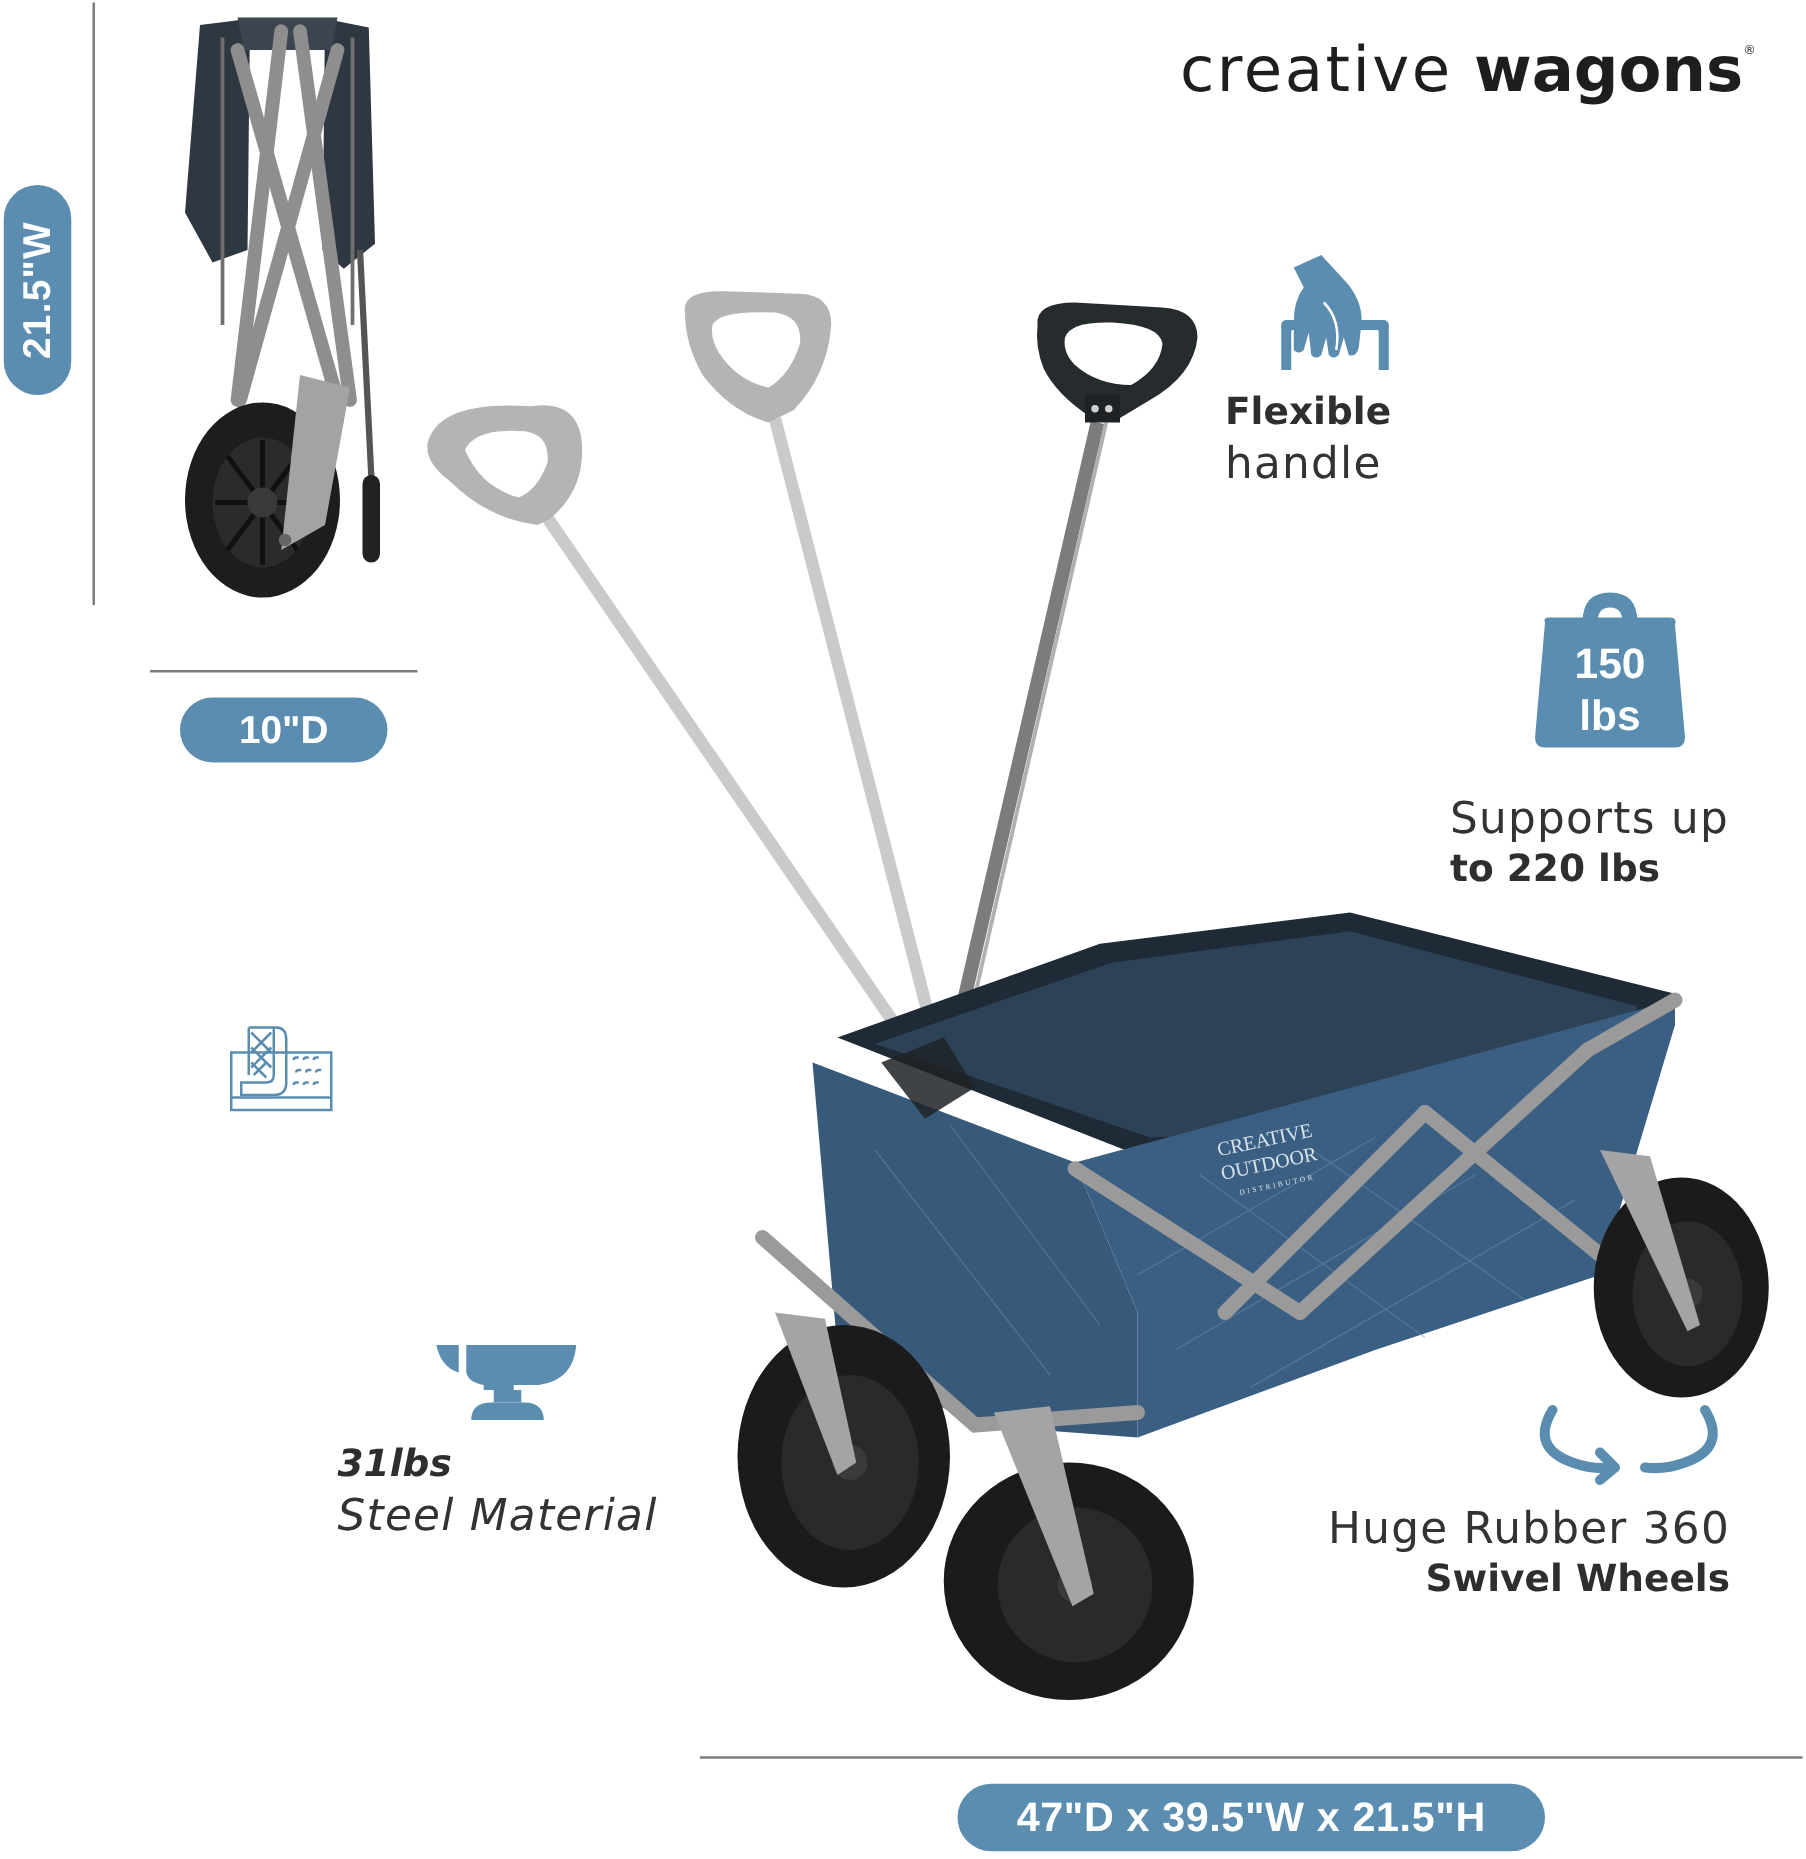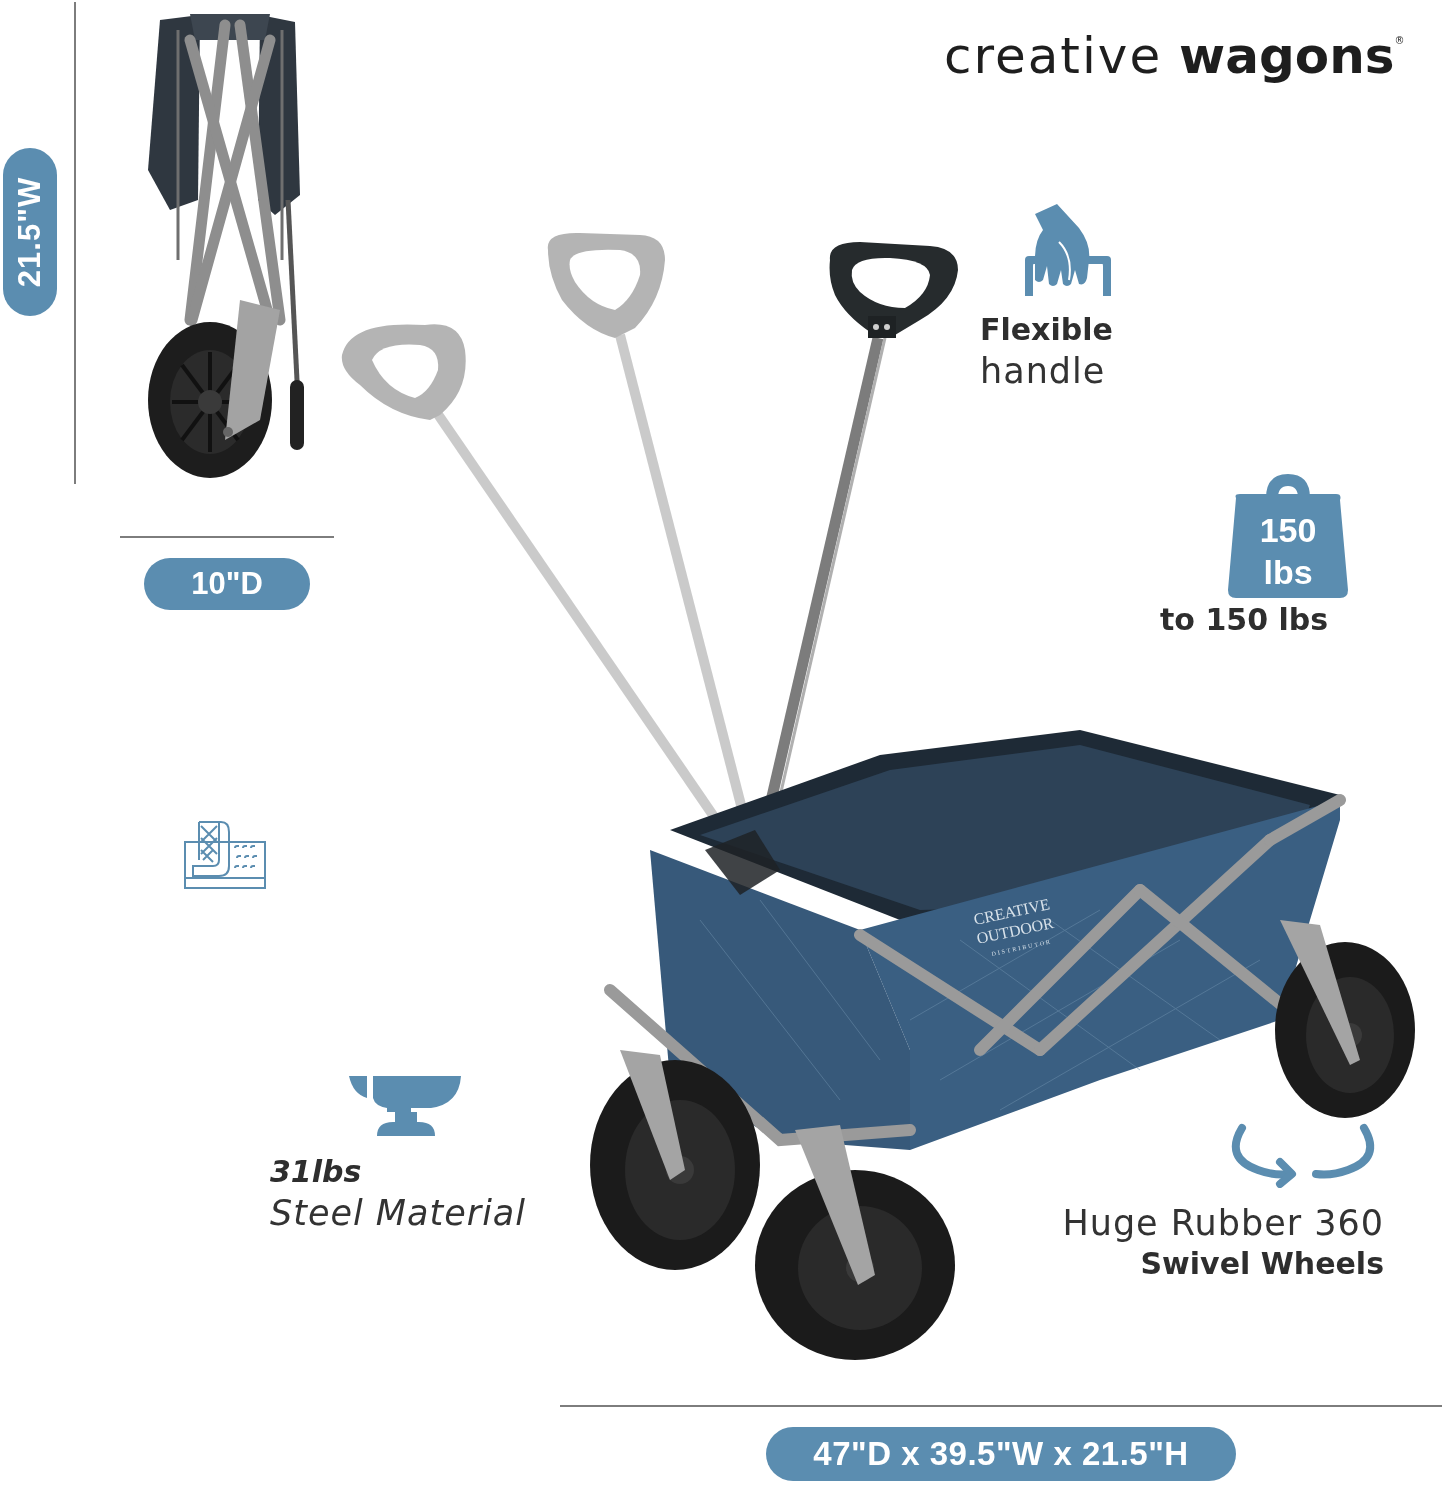--- a/index.html
+++ b/index.html
@@ -195,21 +195,22 @@
 
 <div class="abs feature f-capacity">
   <div class="icon-wrap">
     <svg width="124" height="130" viewBox="0 0 124 130">
       <path d="M40 28 Q40 4 62 4 Q84 4 84 28 L72 28 Q72 16 62 16 Q52 16 52 28 Z" fill="#5b8db0"></path>
       <path d="M10 28 Q8 24 14 24 L110 24 Q116 24 114 30 L122 120 Q122 128 114 128 L10 128 Q2 128 2 120 Z" fill="#5b8db0"></path>
       <text x="62" y="72" text-anchor="middle" font-size="34" class="bag-text">150</text>
       <text x="62" y="114" text-anchor="middle" font-size="34" class="bag-text">lbs</text>
     </svg>
   </div>
-  <div class="t-bold">to 150 lbs</div>
+  <div class="t-light" style="margin-top:34px">Supports up</div>
+  <div class="t-bold">to 220 lbs</div>
 </div>
 
 <div class="abs feature f-fabric">
   <div class="icon-wrap">
     <svg width="84" height="72" viewBox="0 0 84 72">
       <g fill="none" stroke="#5b8db0" stroke-width="2">
         <rect x="2" y="22" width="80" height="46"></rect>
         <line x1="2" y1="58" x2="82" y2="58"></line>
         <path d="M16 2 L38 2 Q46 2 46 12 L46 46 Q46 56 36 56 L10 56 L10 46 L30 46 Q36 46 36 40 L36 2"></path>
         <path d="M16 2 L16 40"></path>

